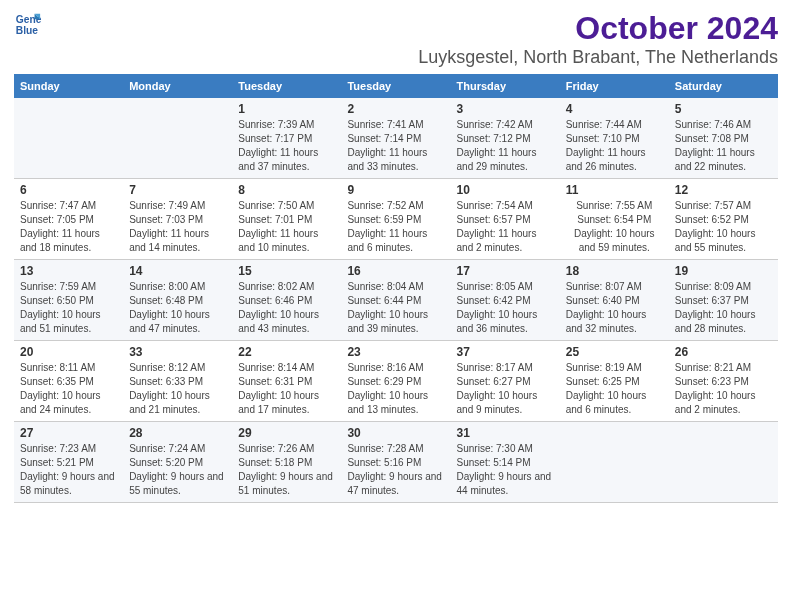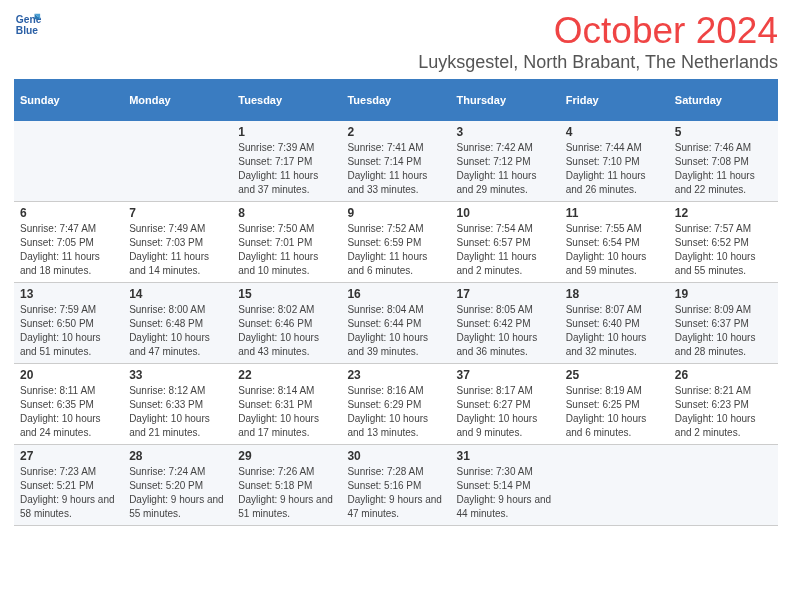--- a/index.html
+++ b/index.html
@@ -27,38 +27,38 @@
       gap: 4px;
     }
     .logo-icon {
       width: 28px;
       height: 28px;
     }
     .title-block {
       text-align: right;
     }
     .main-title {
-      font-size: 37px;
-      color: #ef4444;
-      font-weight: normal;
+      font-size: 32px;
+      color: #4c1d95;
+      font-weight: bold;
     }
     .subtitle {
       font-size: 18px;
       color: #555;
     }
     table {
       width: 100%;
       border-collapse: collapse;
       font-size: 10.5px;
     }
     thead th {
       background-color: #3a7cc1;
       color: #fff;
       text-align: left;
-      padding: 15px 6px;
+      padding: 6px 6px;
       font-size: 11px;
       font-weight: bold;
     }
     tbody tr {
       border-bottom: 1px solid #ccc;
     }
     tbody tr:nth-child(odd) {
       background-color: #f5f7fa;
     }
     tbody tr:nth-child(even) {
@@ -177,21 +177,21 @@
 Daylight: 11 hours and 6 minutes.</div>
           </td>
           <td>
             <span class="day-number">10</span>
             <div class="day-info" style="white-space: pre-line;">Sunrise: 7:54 AM
 Sunset: 6:57 PM
 Daylight: 11 hours and 2 minutes.</div>
           </td>
           <td>
             <span class="day-number">11</span>
-            <div class="day-info" style="white-space: pre-line;">Sunrise: 7:55 AM
+            <div class="day-info" style="white-space: pre-line; text-align: center;">Sunrise: 7:55 AM
 Sunset: 6:54 PM
 Daylight: 10 hours and 59 minutes.</div>
           </td>
           <td>
             <span class="day-number">12</span>
             <div class="day-info" style="white-space: pre-line;">Sunrise: 7:57 AM
 Sunset: 6:52 PM
 Daylight: 10 hours and 55 minutes.</div>
           </td>
         </tr>

